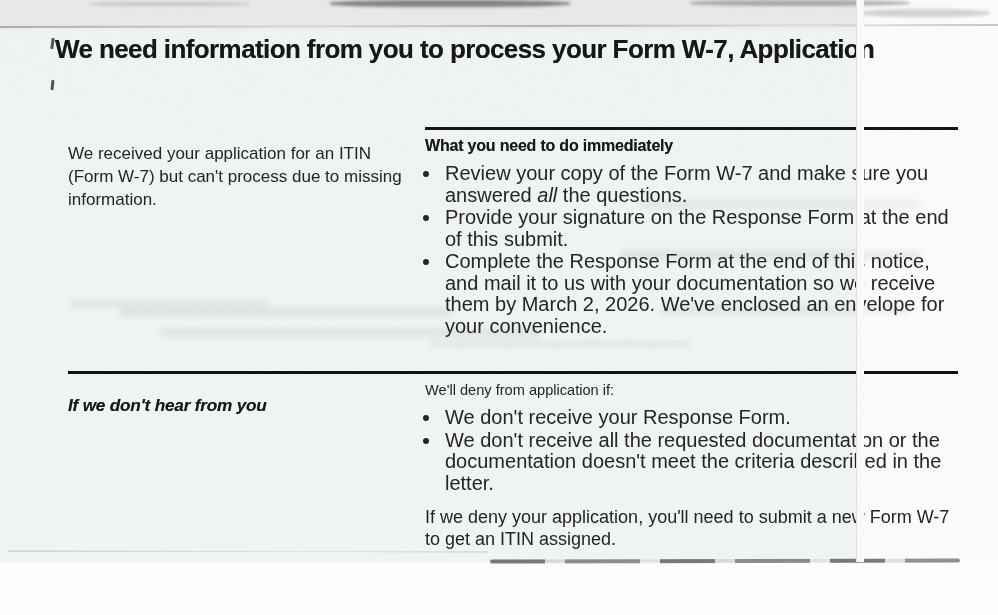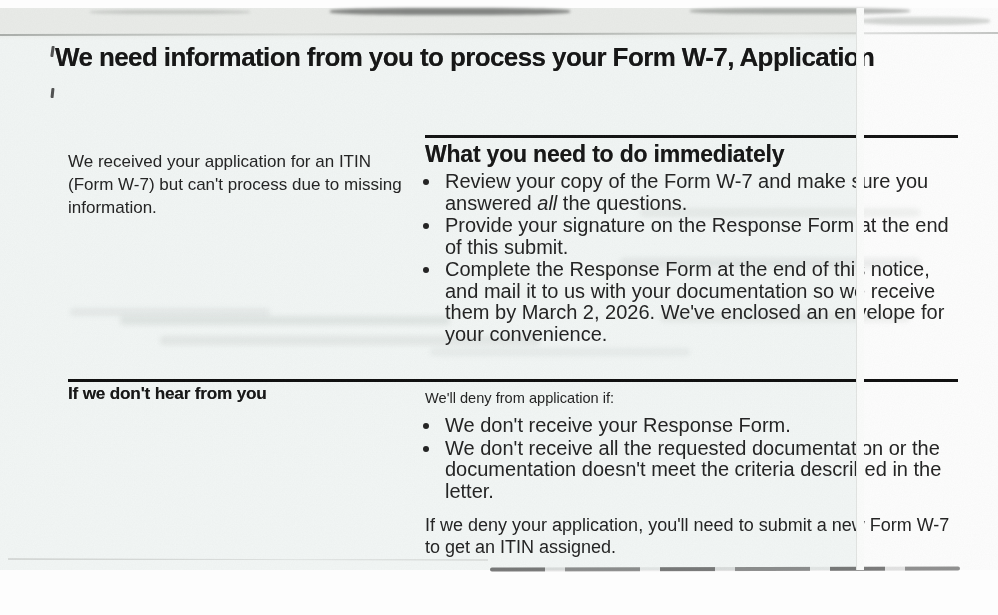--- a/index.html
+++ b/index.html
@@ -7,21 +7,21 @@
   .canvas{
     position:relative;
     width:998px;height:615px;
     overflow:hidden;
     background:#fdfdfd;
     font-family:"Liberation Sans", sans-serif;
     color:#1f1f1f;
   }
   
   .paper{
-    position:absolute;left:0;top:8px;width:864px;height:562px;
+    position:absolute;left:0;top:0;width:864px;height:562px;
     background:linear-gradient(#e9ebe8 0px,#e9ebe8 24px,#f1f5f4 32px,#f2f6f5 100%);
   }
   .edge-right{
     position:absolute;top:0;right:0;width:7px;height:562px;
     background:#fbfcfb;border-left:1px solid rgba(150,155,150,.25);
   }
   .crease-top{
     position:absolute;left:0;top:25px;width:998px;height:2px;
     background:linear-gradient(90deg,rgba(90,95,90,.45),rgba(90,95,90,.15) 30%,rgba(90,95,90,.4) 55%,rgba(90,95,90,.1) 80%,rgba(90,95,90,.35));
     transform:rotate(-.12deg);
@@ -65,32 +65,32 @@
   .intro-text{
     position:absolute;left:68px;top:142px;width:335px;margin:0;
     font-size:17px;line-height:23px;color:#222;
   }
   .col-right1{
     position:absolute;left:425px;top:127px;width:533px;
   }
   .rule{border-top:3px solid #121212;width:100%;}
   .rule-thick{border-top:3.5px solid #0e0e0e;width:100%;}
   h2{
-    margin:5px 0 0 0;font-size:23px;line-height:22px;font-weight:700;color:#151515;
+    margin:5px 0 0 0;font-size:16px;line-height:22px;font-weight:700;color:#151515;
     letter-spacing:-.2px;text-shadow:0 0 .4px rgba(0,0,0,.5);
   }
   .lead{margin:9px 0 0 0;font-size:15.2px;font-weight:700;color:#1a1a1a;letter-spacing:-.1px;}
   ul{margin:6px 0 0 0;padding-left:17px;}
   li{font-size:20px;line-height:21.5px;color:#222;padding-left:3px;margin:0 0 1px 0;}
   li em{font-style:italic;}
   .row2{
     position:absolute;left:68px;top:371px;width:890px;
   }
   .row2-body{display:flex;}
-  .row2 h2{flex:0 0 357px;margin-top:0;font-size:17.2px;}
+  .row2 h2{flex:0 0 357px;margin-top:20px;font-size:17.2px;font-style:italic;}
   .col-right2{flex:1;margin-top:4px;}
   .lead2{margin:2px 0 0 0;font-size:14.6px;line-height:21px;color:#222;}
   .footer-p{margin:13px 0 0 0;font-size:18px;line-height:21.5px;width:525px;color:#222;}
   .noise{position:absolute;left:0;top:0;width:998px;height:562px;opacity:.05;pointer-events:none;}
 </style>
 </head>
 <body>
 
 <div class="canvas">
 

